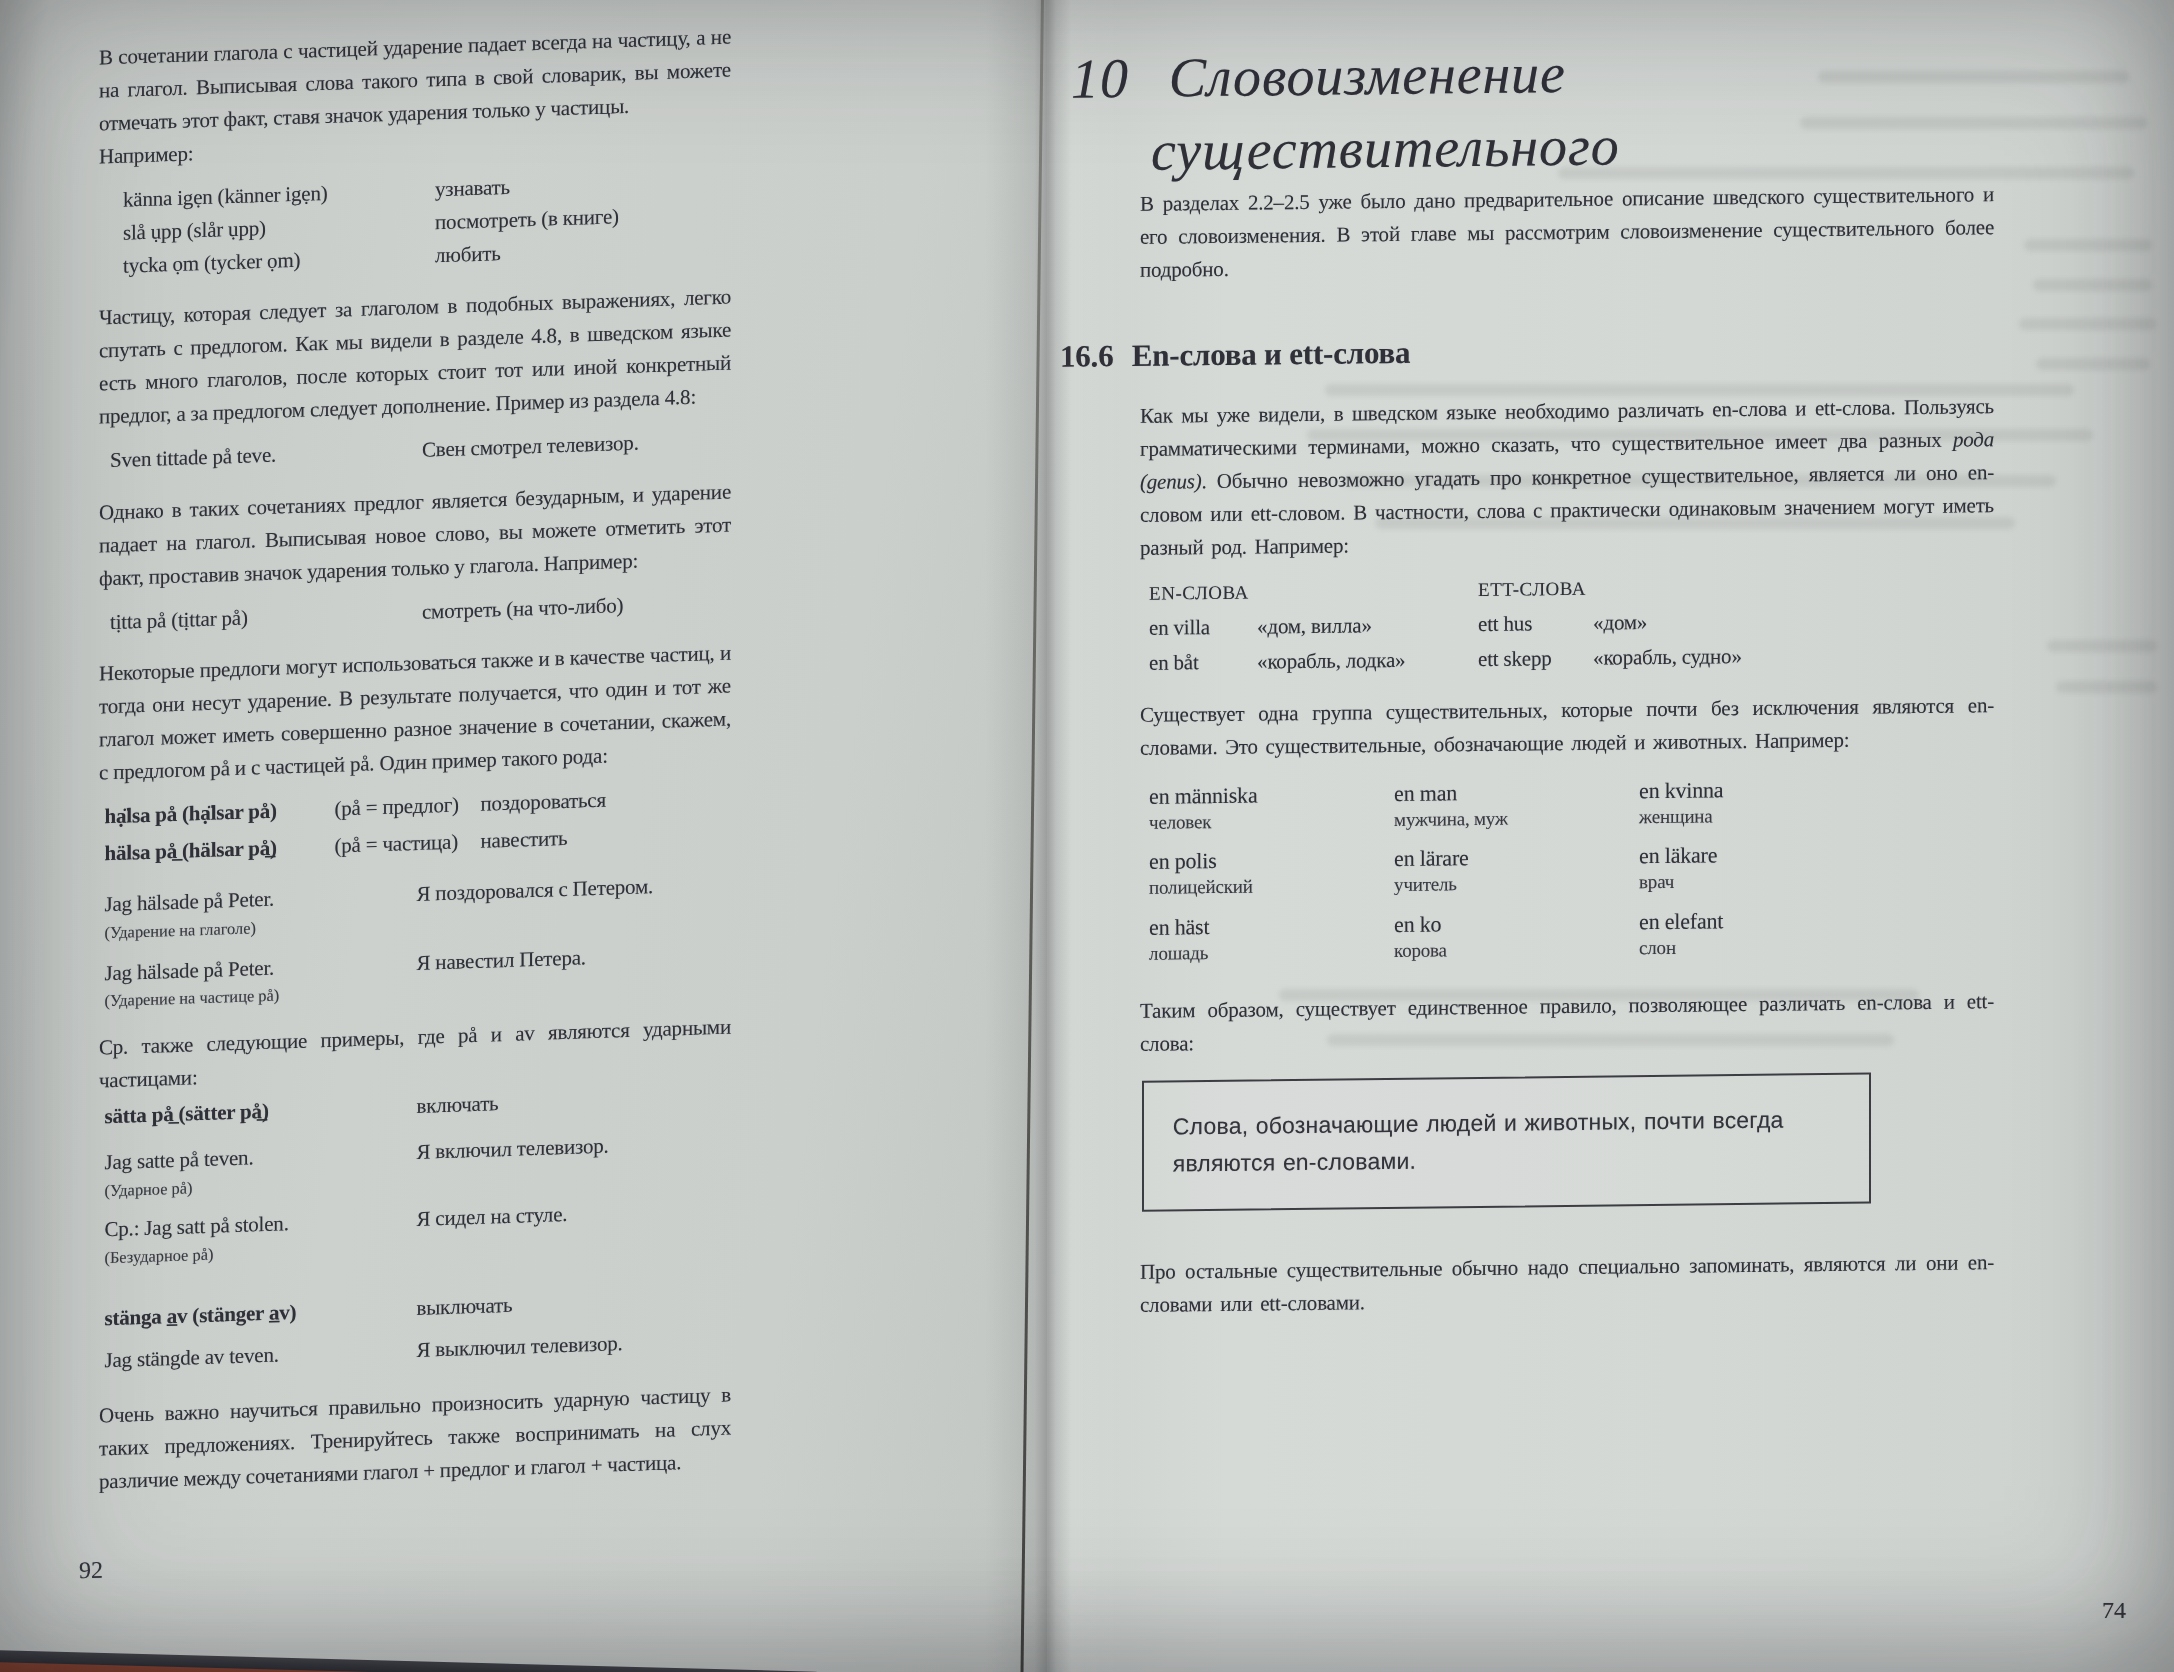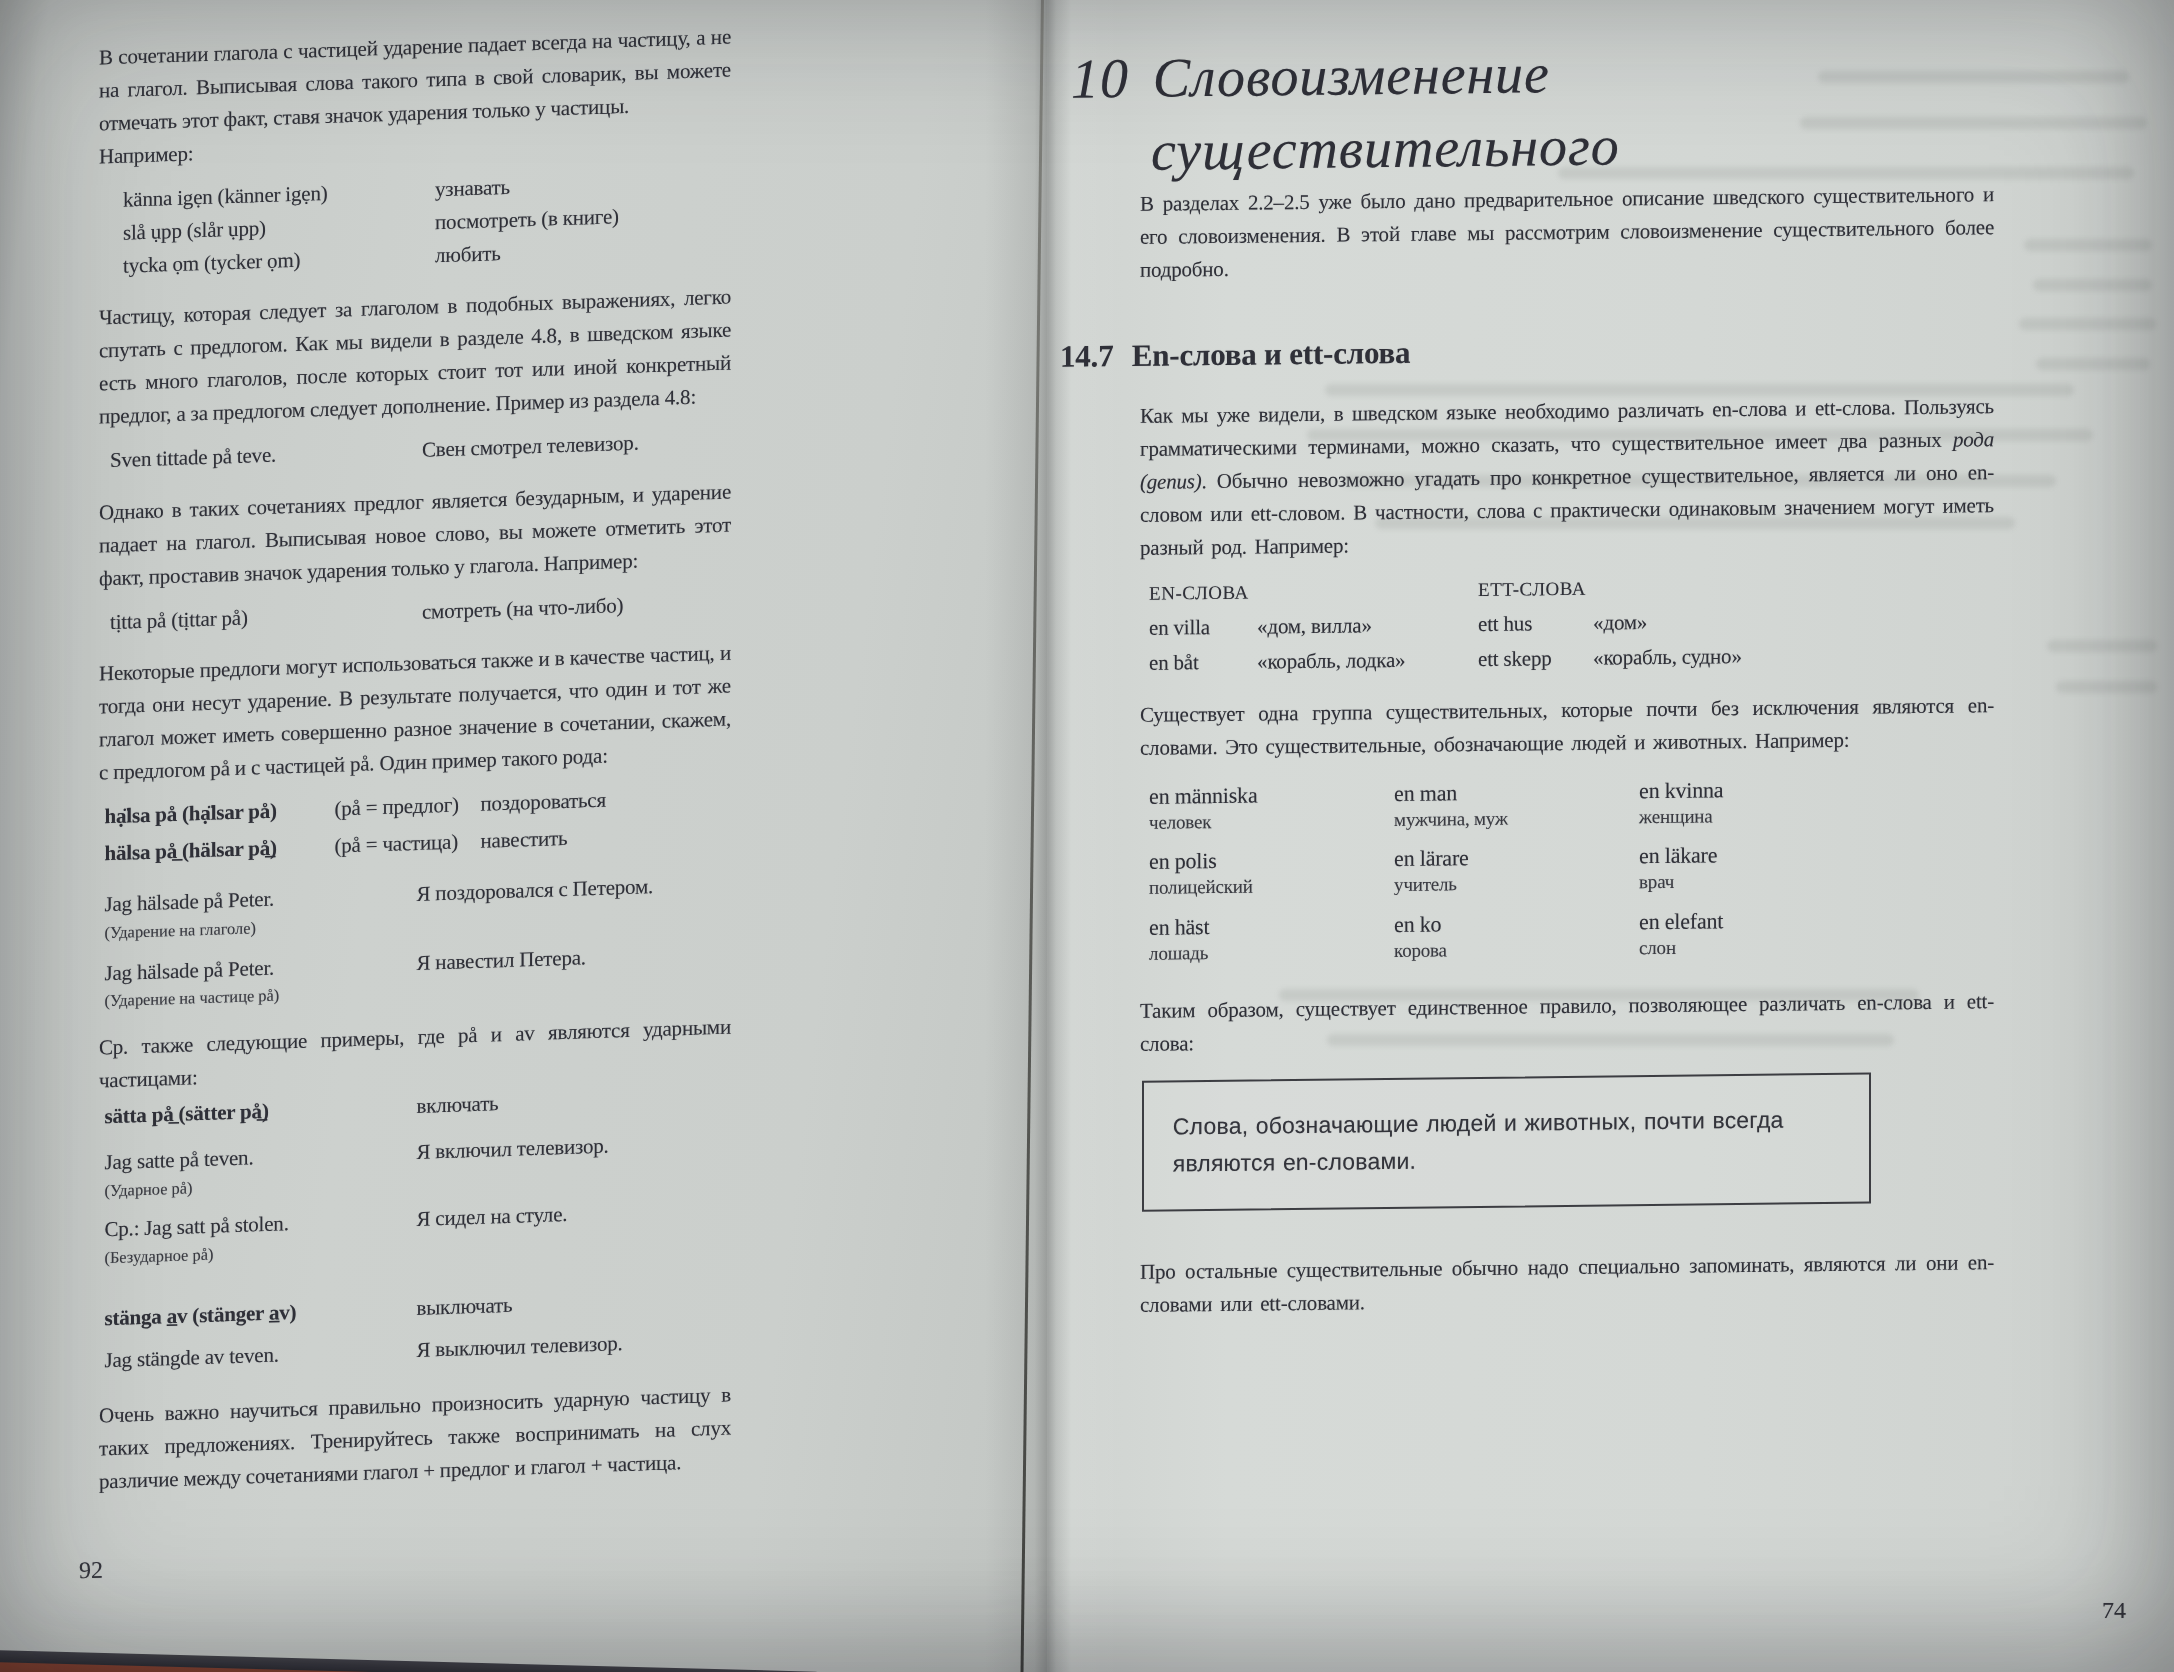--- a/index.html
+++ b/index.html
@@ -49,21 +49,21 @@
   .sv-col-h{flex:0 0 230px;font-weight:bold;}
   .note-col{flex:0 0 146px;}
   .bold{font-weight:bold;}
   .ex-note{display:block;font-size:16.4px;line-height:22px;letter-spacing:0;margin-top:0.9px;color:#3a3b42;}
   .mb4{margin-bottom:3.7px;} .mb12{margin-bottom:11px;} .mb14{margin-bottom:12.8px;}
   .mt24{margin-top:22px;} .mt36{margin-top:33px;} .mb24{margin-bottom:22px;}
 
   
   .chapter{margin:0 0 0 -69px;font-style:italic;font-size:56px;line-height:73px;
     letter-spacing:0.9px;text-align:left;word-spacing:normal;}
-  .chapter-num{margin-right:24px;}
+  .chapter-num{margin-right:40px;}
   .chapter-line2{padding-left:80px;}
   .intro{margin-top:51px;}
   .section-head{margin:49px 0 24px -80px;font-size:31px;font-weight:bold;line-height:40px;
     text-align:left;word-spacing:normal;}
   .section-num{margin-right:18.3px;}
   .em{font-style:italic;}
 
   .gtable{margin:11px 0 18.3px 0;padding-left:9.1px;text-align:left;word-spacing:normal;}
   .grow{display:flex;line-height:35px;}
   .gh1{flex:0 0 329px;} .g1{flex:0 0 108px;} .g2{flex:0 0 221px;} .g3{flex:0 0 115px;}
@@ -215,21 +215,21 @@
   <div class="content content-right">
 
     <div class="chapter">
       <div><span class="chapter-num">10</span><span>Словоизменение</span></div>
       <div class="chapter-line2">существительного</div>
     </div>
 
     <p class="para intro">В разделах 2.2–2.5 уже было дано предварительное описание шведского существительного и его словоизменения. В этой главе мы рассмотрим словоизменение существительного более подробно.</p>
 
     <div class="section-head">
-      <span class="section-num">14.7</span><span>En-слова и ett-слова</span>
+      <span class="section-num">16.6</span><span>En-слова и ett-слова</span>
     </div>
 
     <p class="para"><span>Как мы уже видели, в шведском языке необходимо различать en-слова и ett-слова. Пользуясь грамматическими терминами, можно сказать, что существительное имеет два разных </span><span class="em">рода (genus)</span><span>. Обычно невозможно угадать про конкретное существительное, является ли оно en-словом или ett-словом. В частности, слова с практически одинаковым значением могут иметь разный род. Например:</span></p>
 
     <div class="gtable">
       <div class="grow ghead">
         <span class="gh1">EN-СЛОВА</span>
         <span>ETT-СЛОВА</span>
       </div>
       <div class="grow">

